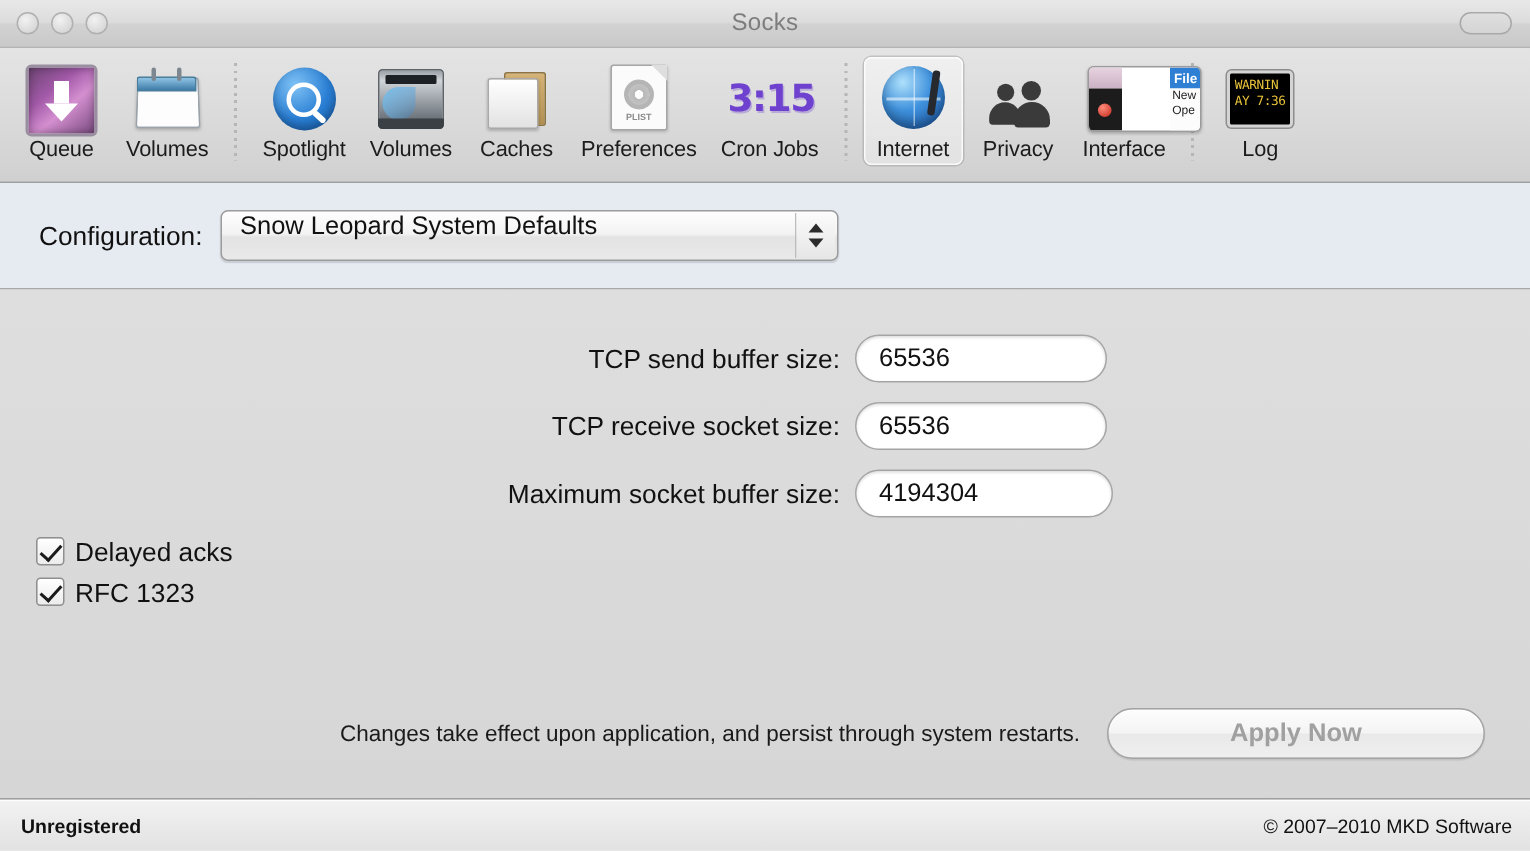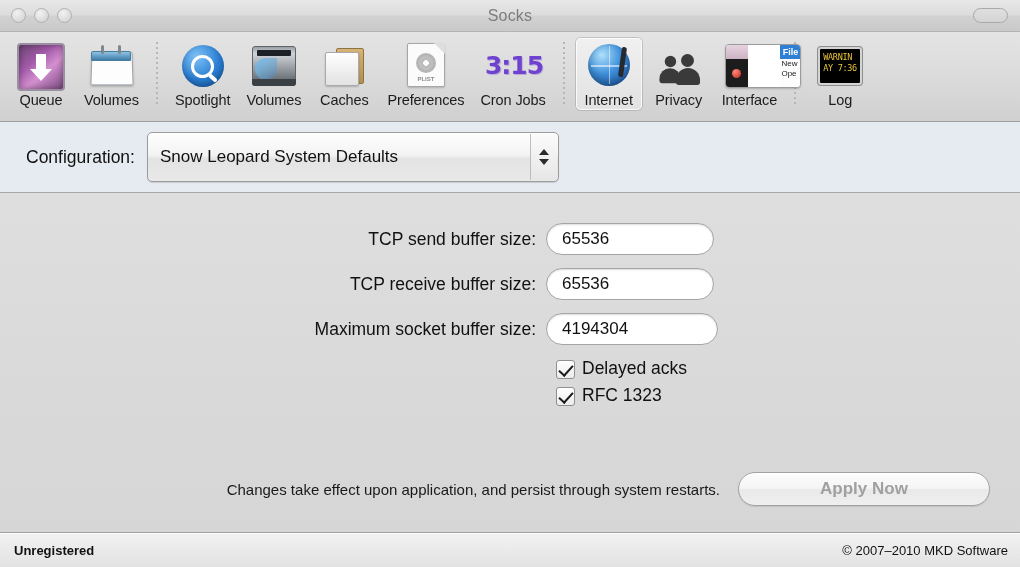--- a/index.html
+++ b/index.html
@@ -184,57 +184,58 @@
   
   .config-bar {
     flex: 0 0 71px; height: 71px;
     background: #e6eaf1;
     border-bottom: 1px solid #a8a8a8;
     display: flex; align-items: center;
     padding-left: 26px; box-sizing: border-box;
   }
   .config-label { font-size: 17.5px; color: #111; margin-right: 12px; }
   .popup {
-    width: 412px; height: 50px; border-radius: 5px;
+    width: 412px; height: 34px; border-radius: 5px;
     background: linear-gradient(to bottom,#fefefe 0%, #f3f3f3 46%, #e3e3e3 54%, #e9e9e9 100%);
     border: 1px solid #9c9c9c; box-sizing: border-box;
-    display: flex; align-items: center; position: relative;
+    display: flex; align-items: flex-start; position: relative;
     box-shadow: 0 1px 1px rgba(0,0,0,.13), inset 0 1px 0 #fff;
   }
   .popup-text { font-size: 17px; color: #111; padding-left: 12px; }
   .popup-arrows {
     position: absolute; right: 1px; top: 1px; bottom: 1px; width: 26px;
     border-left: 1px solid #bcbcbc; border-radius: 0 4px 4px 0;
     display:flex; flex-direction:column; align-items:center; justify-content:center; gap:4px;
     background: linear-gradient(to bottom,#fbfbfb,#e6e6e6);
   }
   .ar-up { width:0;height:0;border-left:5px solid transparent;border-right:5px solid transparent;border-bottom:6px solid #2b2b2b; }
   .ar-dn { width:0;height:0;border-left:5px solid transparent;border-right:5px solid transparent;border-top:6px solid #2b2b2b; }
 
   
   .body {
     flex: 1 1 auto; position: relative;
     background: linear-gradient(to bottom,#dedede,#d6d6d6);
     border-bottom: 1px solid #a0a0a0;
+    padding-left: 24px;
   }
   .form { padding-top: 30px; }
   .row { display:flex; align-items:center; margin-bottom: 13px; }
   .row-label {
     width: 546px; text-align: right; padding-right: 10px;
     font-size: 17.5px; color: #111; box-sizing: border-box;
   }
   .field {
     width: 168px; height: 32px; border-radius: 16px;
     background: #fff; border: 1px solid #a5a5a5; box-sizing: border-box;
     display:flex; align-items:center; padding-left: 15px;
     font-size: 17px; color: #111;
     box-shadow: inset 0 1px 2px rgba(0,0,0,.14);
   }
   .field.wide { width: 172px; }
-  .check-row { display:flex; align-items:flex-end; margin-left: 556px; margin-bottom: 6px; }
+  .check-row { display:flex; align-items:flex-start; margin-bottom: 6px; }
   .cbox {
     width: 19px; height: 19px; border-radius: 3px; margin-right: 7px;
     background: linear-gradient(to bottom,#ffffff,#ececec);
     border: 1px solid #8f8f8f; box-sizing: border-box;
     position: relative; flex: 0 0 19px;
   }
   .cbox:after {
     content:""; position:absolute; left:5px; top:1px;
     width:6px; height:12px; border:solid #1a1a1a;
     border-width:0 2.4px 2.4px 0; transform: rotate(42deg);
@@ -429,21 +430,21 @@
 
   <div class="body">
     <div class="form">
 
       <div class="row">
         <div class="row-label">TCP send buffer size:</div>
         <div class="field">65536</div>
       </div>
 
       <div class="row">
-        <div class="row-label">TCP receive buffer size:</div>
+        <div class="row-label">TCP receive socket size:</div>
         <div class="field">65536</div>
       </div>
 
       <div class="row">
         <div class="row-label">Maximum socket buffer size:</div>
         <div class="field wide">4194304</div>
       </div>
 
       <div class="check-row">
         <div class="cbox"></div>

